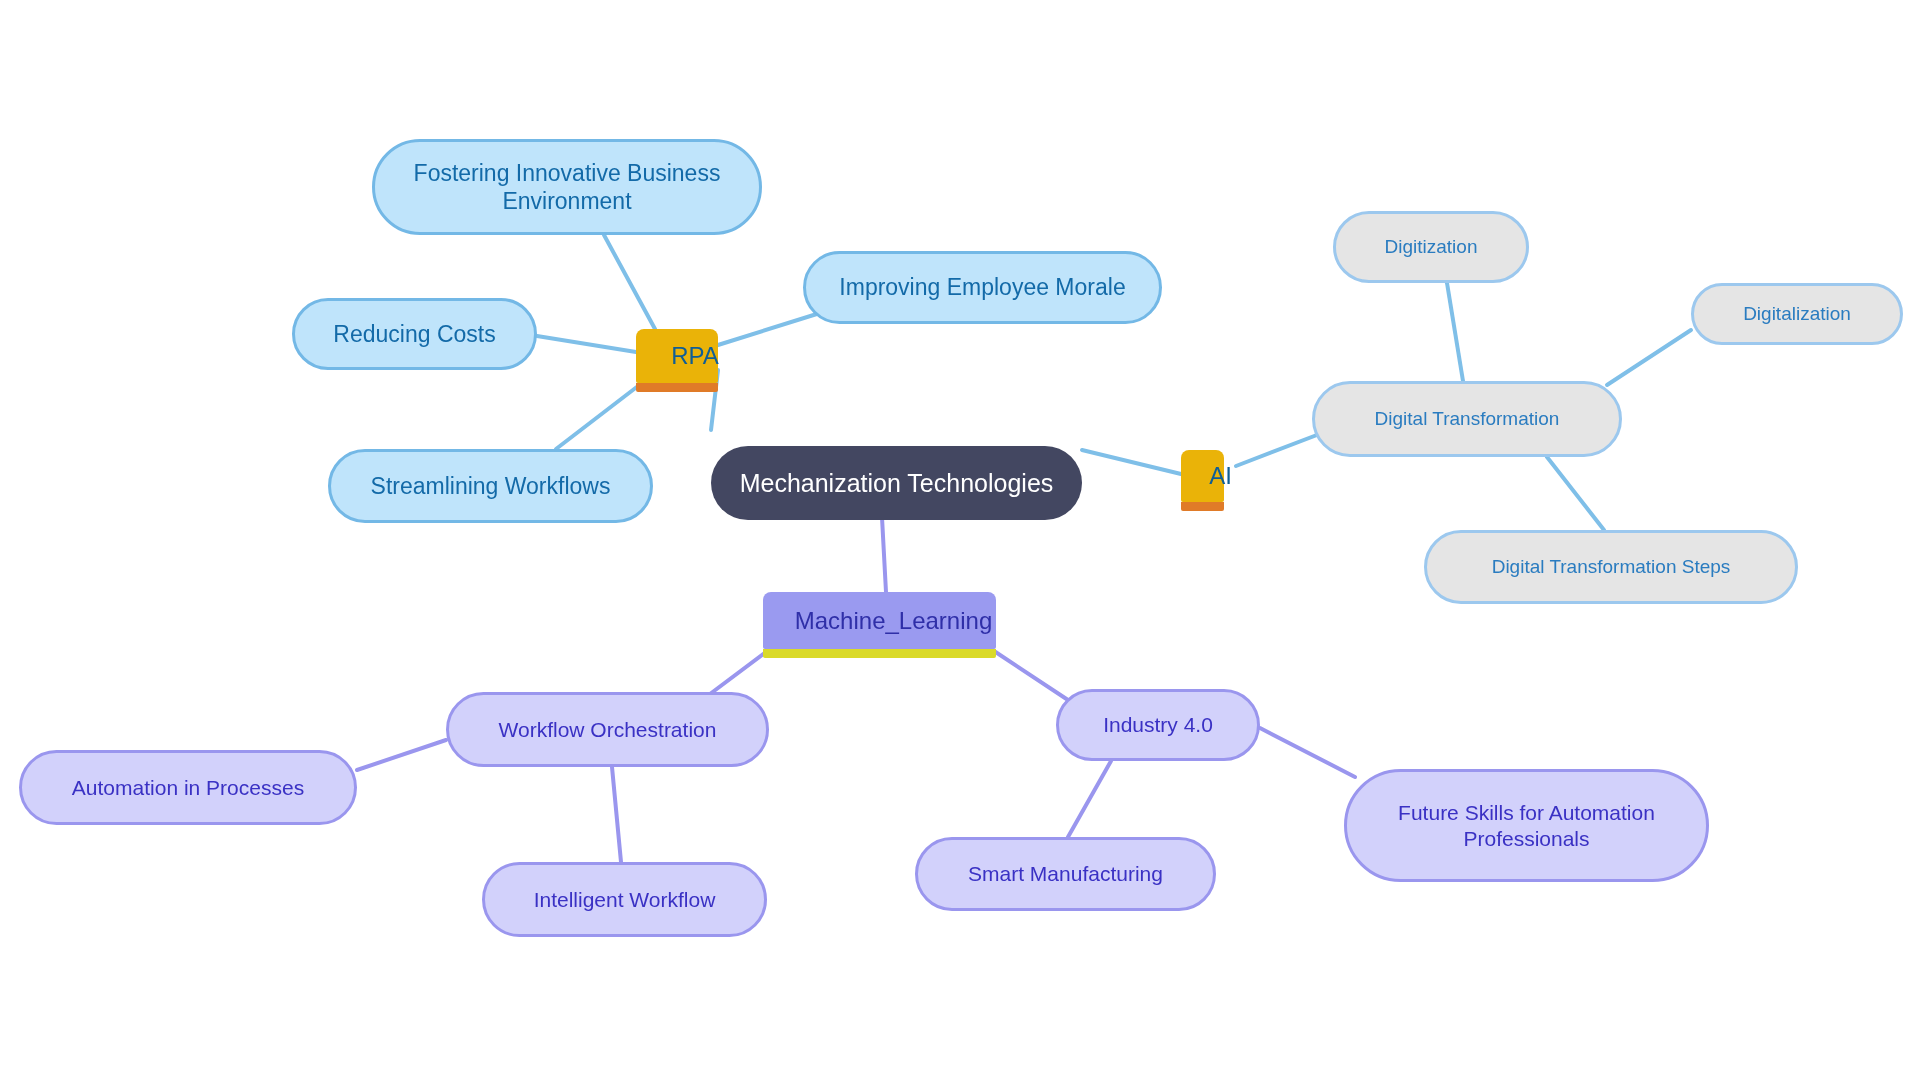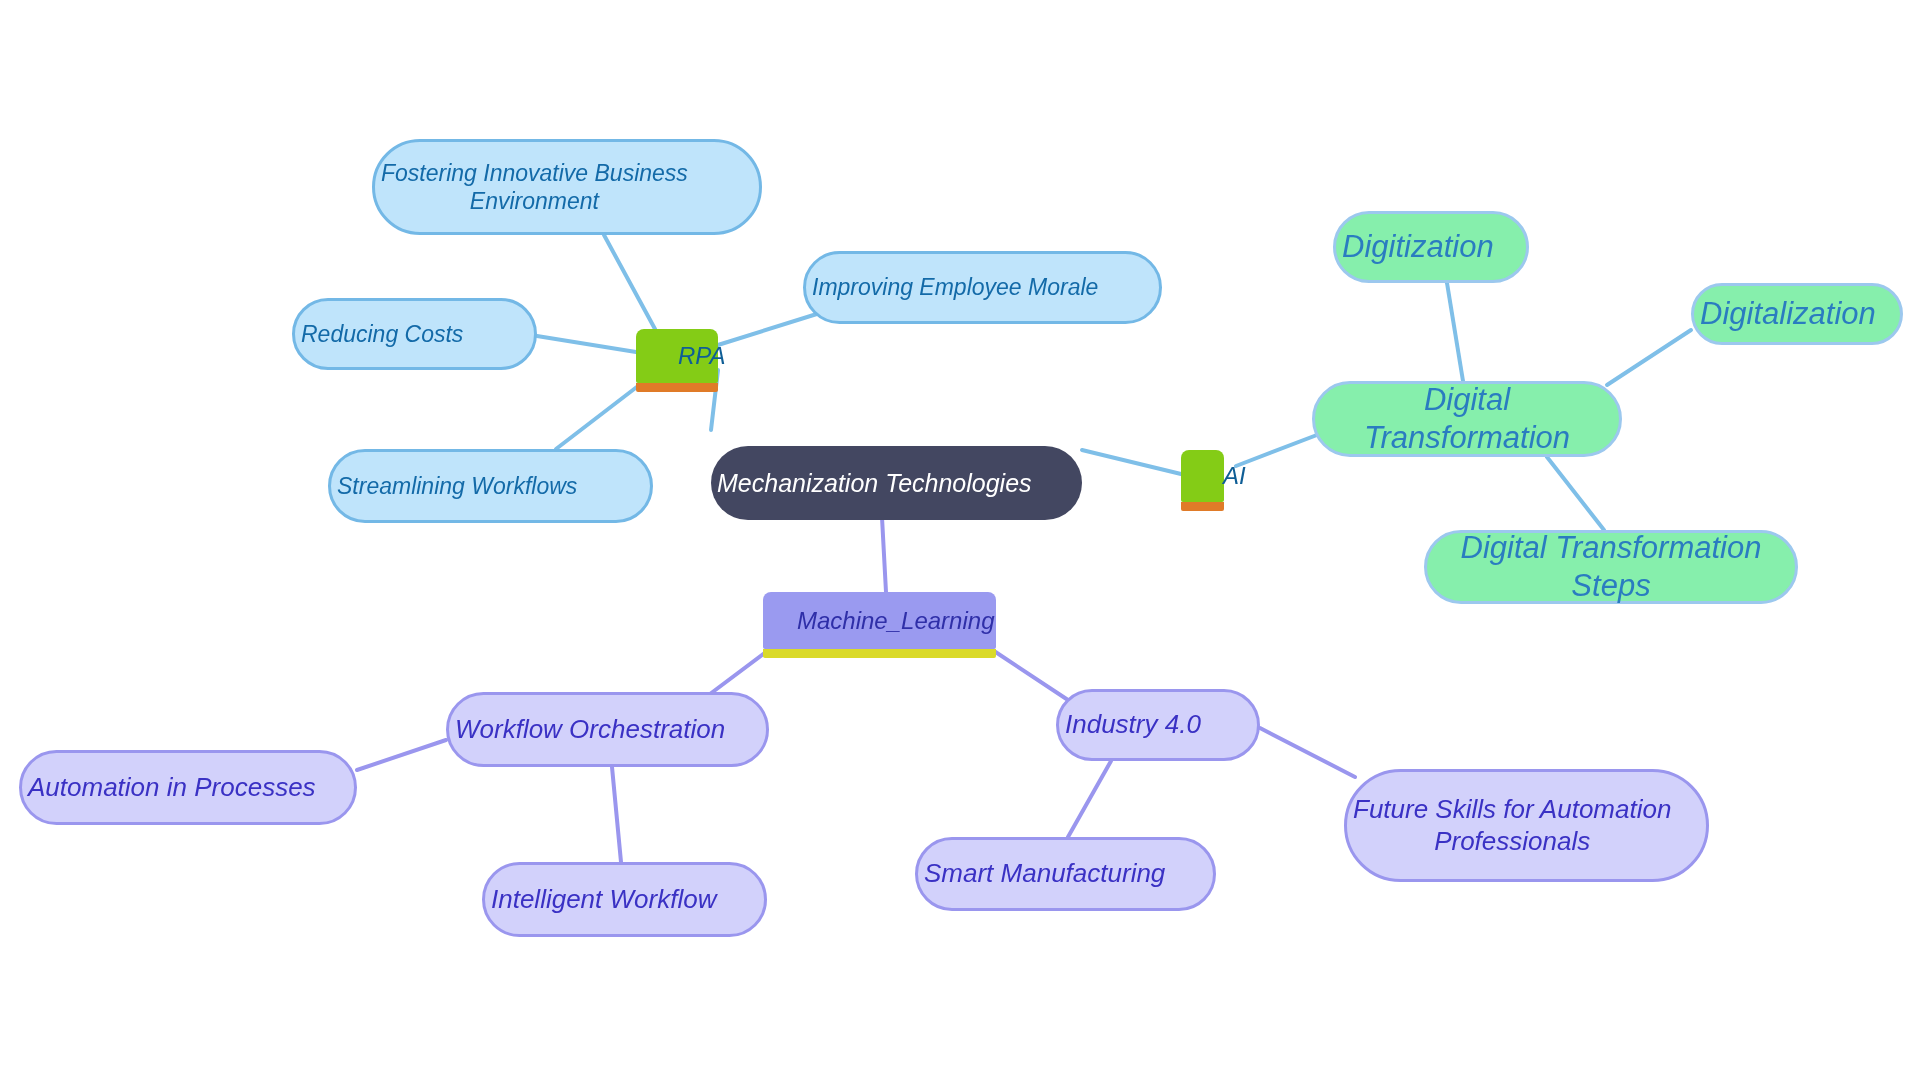--- a/index.html
+++ b/index.html
@@ -22,44 +22,43 @@
     left: 0;
     top: 0;
     width: 1920px;
     height: 1080px;
   }
   .node {
     position: absolute;
     box-sizing: border-box;
     display: flex;
     align-items: center;
-    justify-content: flex-start;
+    justify-content: center;
     text-align: center;
     line-height: 1.22;
     z-index: 5;
-    font-style: italic;
   }
   .node .label {
     display: block;
     padding: 0 6px;
     white-space: pre-line;
   }
 
   
   .node.root {
     background: #434761;
     color: #ffffff;
     border-radius: 999px;
     font-size: 25px;
     border: none;
   }
 
   
   .node.branch-blue {
-    background: #84cc16;
+    background: #eab308;
     color: #0f5e96;
     border-radius: 8px 8px 2px 2px;
     font-size: 24px;
     border: none;
     padding-left: 36px;
   }
   .node.branch-blue::after {
     content: "";
     position: absolute;
     left: 0;
@@ -89,32 +88,32 @@
 
   
   .node.leaf-blue {
     background: #bfe4fb;
     color: #136aa8;
     border: 3px solid #73b8e6;
     border-radius: 999px;
     font-size: 23px;
   }
   .node.leaf-blue-pale {
-    background: #86efac;
+    background: #e5e5e5;
     color: #2a7cc0;
     border: 3px solid #9cc8ee;
     border-radius: 999px;
-    font-size: 31px;
+    font-size: 19px;
   }
   .node.leaf-purple {
     background: #d2d1fb;
     color: #3a31c4;
     border: 3px solid #9a96ee;
     border-radius: 999px;
-    font-size: 26px;
+    font-size: 21px;
   }
 </style>
 </head>
 <body>
 
 <div id="canvas">
   <svg id="edge-layer" viewBox="0 0 1920 1080">
       <line x1="711" y1="430" x2="718" y2="370" stroke="#7fbfe8" stroke-width="4" stroke-linecap="round"></line>
       <line x1="1082" y1="450" x2="1181" y2="474" stroke="#7fbfe8" stroke-width="4" stroke-linecap="round"></line>
       <line x1="880" y1="480" x2="886" y2="592" stroke="#9a96ee" stroke-width="4" stroke-linecap="round"></line>

